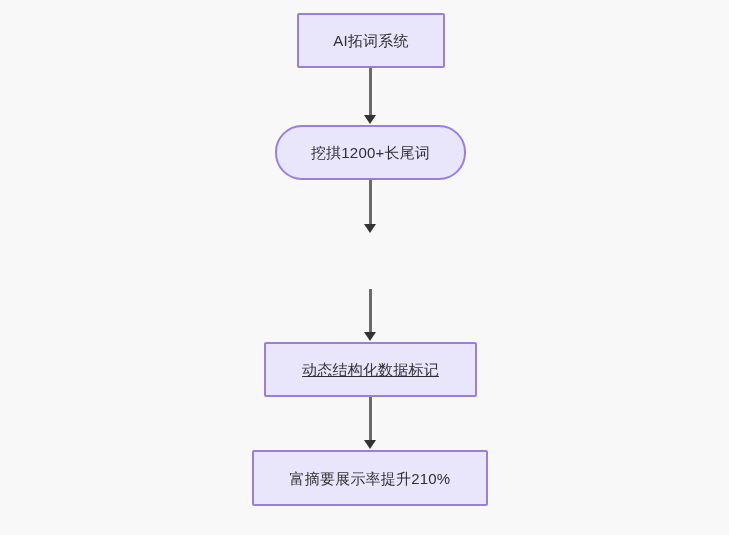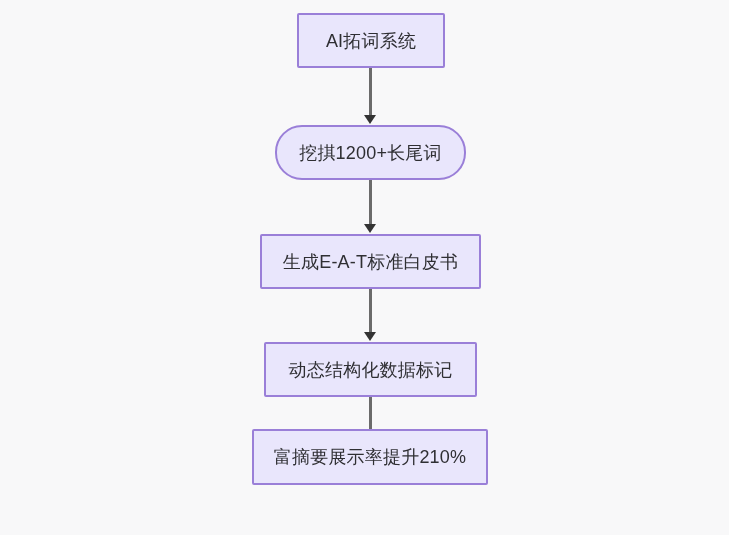--- a/index.html
+++ b/index.html
@@ -21,21 +21,21 @@
   .node {
     position: absolute;
     box-sizing: border-box;
     background: #e9e6fc;
     border: 2px solid #9a7fd8;
     border-radius: 2px;
     display: flex;
     align-items: center;
     justify-content: center;
     color: #2f2f33;
-    font-size: 18px;
+    font-size: 15px;
     line-height: 1;
     letter-spacing: 0.2px;
     white-space: nowrap;
     user-select: none;
   }
   .node-label {
     display: block;
   }
   .edge {
     position: absolute;
@@ -63,31 +63,28 @@
   <div class="edge" style="left:369px; top:68px; height:48px;"></div>
   <div class="edge-head" style="left:364px; top:115px;"></div>
 
   <div class="node" style="left:275px; top:125px; width:191px; height:55px;border-radius:27px;">
     <span class="node-label">挖掑1200+长尾词</span>
   </div>
 
   <div class="edge" style="left:369px; top:180px; height:45px;"></div>
   <div class="edge-head" style="left:364px; top:224px;"></div>
 
-  <div class="node" style="left:260px; top:234px; width:221px; height:55px;">
-    <span class="node-label">生成E-A-T标准白皮书</span>
-  </div>
 
   <div class="edge" style="left:369px; top:289px; height:44px;"></div>
   <div class="edge-head" style="left:364px; top:332px;"></div>
 
-  <div class="node" style="left:264px; top:342px; width:213px; height:55px;">
+  <div class="node" style="left:264px; top:342px; width:213px; height:55px;text-decoration:underline;">
     <span class="node-label">动态结构化数据标记</span>
   </div>
 
   <div class="edge" style="left:369px; top:397px; height:44px;"></div>
   <div class="edge-head" style="left:364px; top:440px;"></div>
 
-  <div class="node" style="left:252px; top:429px; width:236px; height:56px;">
+  <div class="node" style="left:252px; top:450px; width:236px; height:56px;">
     <span class="node-label">富摘要展示率提升210%</span>
   </div>
 
 </div>
 
 </body></html>

